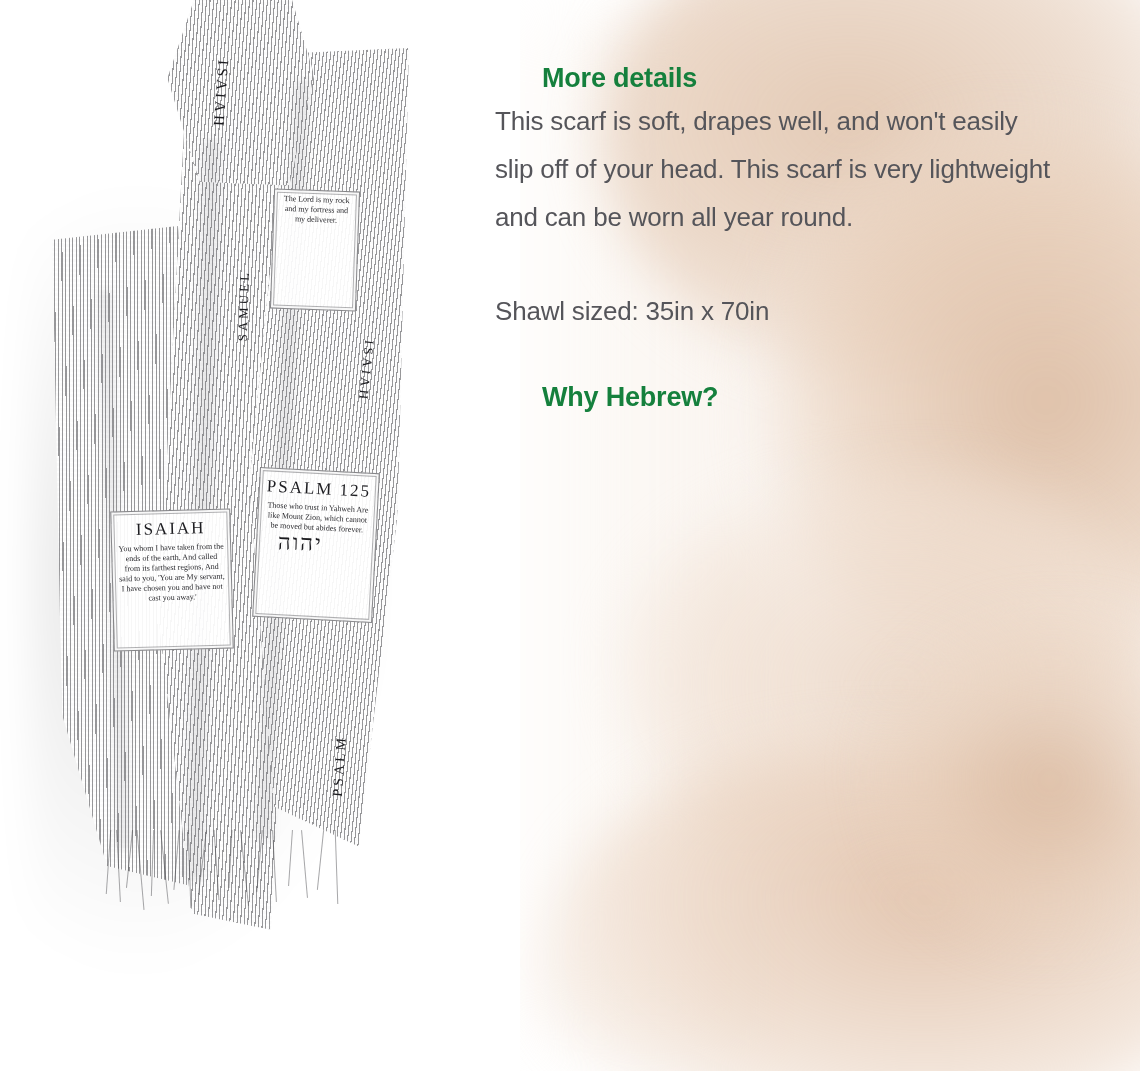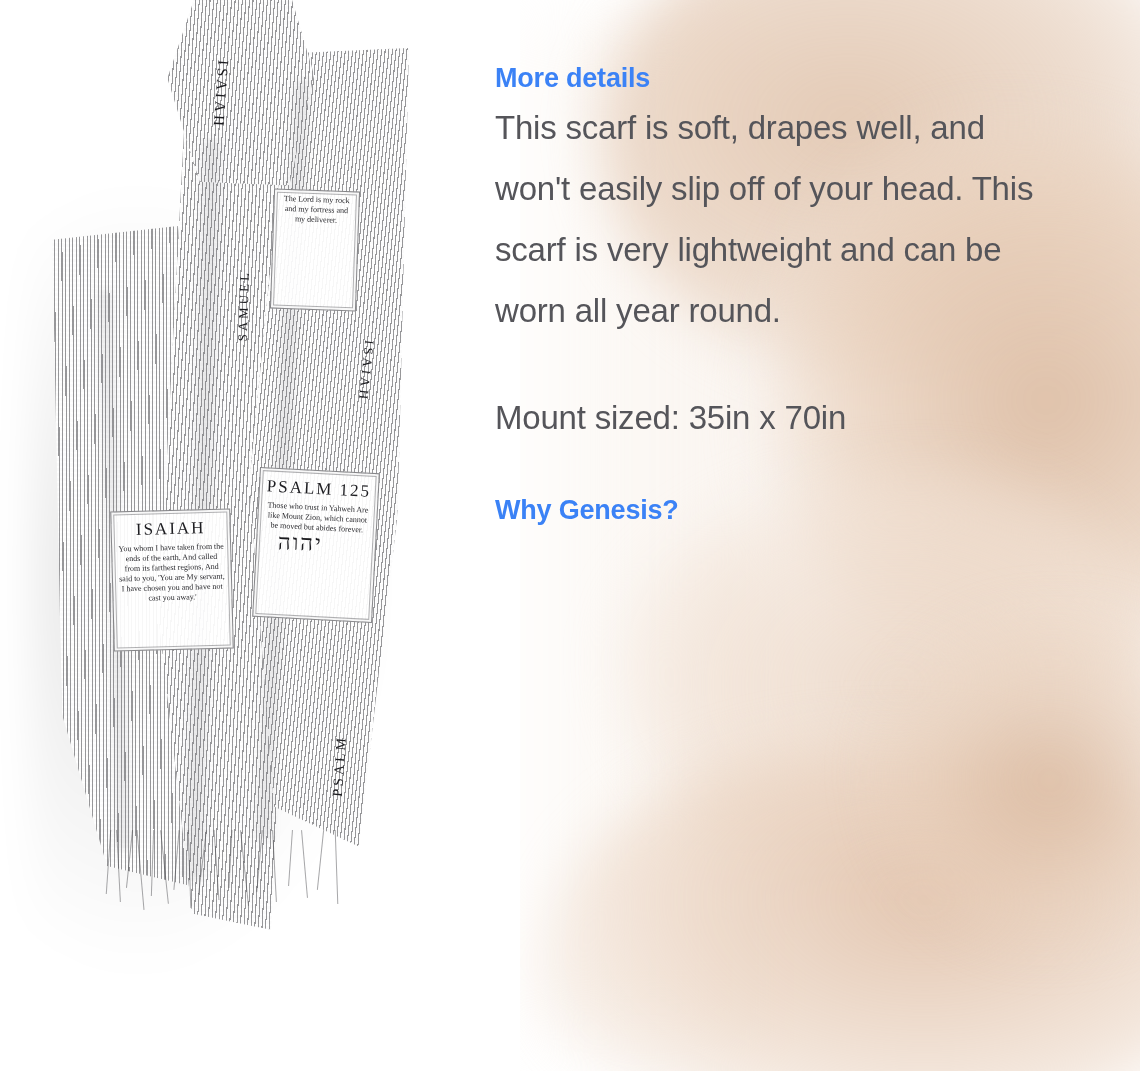--- a/index.html
+++ b/index.html
@@ -241,28 +241,29 @@
     position: absolute;
     left: 495px;
     top: 60px;
     width: 560px;
   }
 
   .copy h2 {
     font-family: "Liberation Sans", sans-serif;
     font-size: 27px;
     font-weight: bold;
-    color: #3b82f6;
+    color: #15803d;
     letter-spacing: -0.2px;
     line-height: 1.36;
+    margin-left: 47px;
   }
 
   .copy p {
     font-family: "Liberation Sans", sans-serif;
-    font-size: 33px;
+    font-size: 26px;
     font-weight: 400;
     color: #55555a;
     line-height: 1.85;
     letter-spacing: -0.2px;
   }
 
   .block { margin-bottom: 0; }
   .spacer-lg { height: 46px; }
   .spacer-md { height: 44px; }
 </style>
@@ -341,24 +342,24 @@
   <div class="copy">
 
     <div class="block">
       <h2>More details</h2>
       <p>This scarf is soft, drapes well, and won't easily slip off of your head. This scarf is very lightweight and can be worn all year round.</p>
     </div>
 
     <div class="spacer-lg"></div>
 
     <div class="block">
-      <p>Mount sized: 35in x 70in</p>
+      <p>Shawl sized: 35in x 70in</p>
     </div>
 
     <div class="spacer-md"></div>
 
     <div class="block">
-      <h2>Why Genesis?</h2>
+      <h2>Why Hebrew?</h2>
     </div>
 
   </div>
 
 </div>
 
 </body></html>

